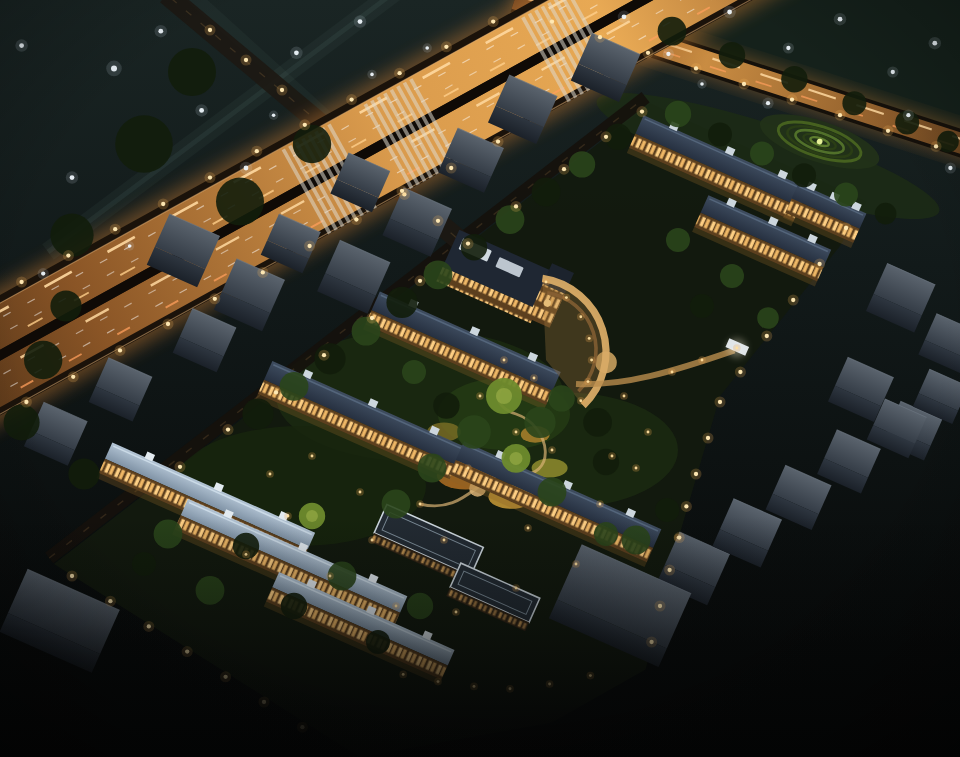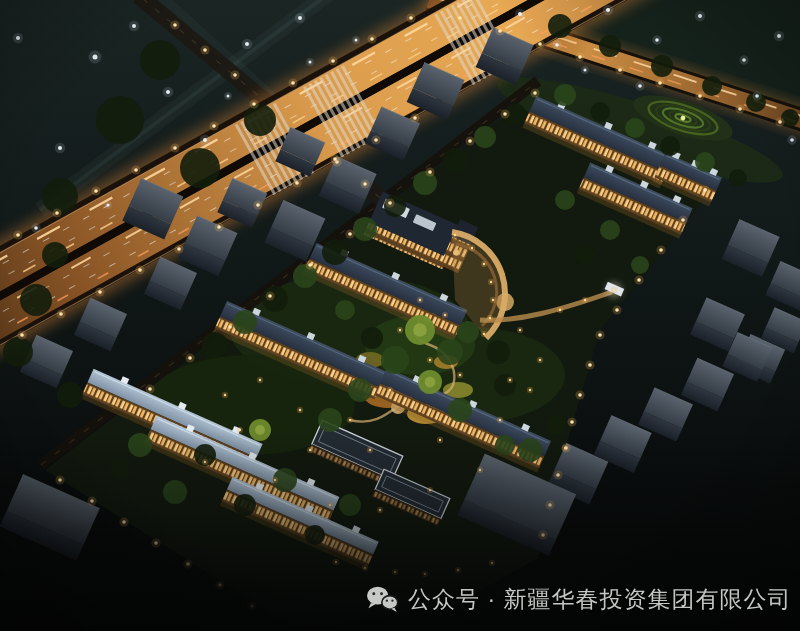--- a/index.html
+++ b/index.html
@@ -1029,26 +1029,13 @@
         <g>
           <circle cx="792" cy="140" r="4.680000000000001" fill="#dcebf5" opacity="0.14"></circle>
           <circle cx="792" cy="140" r="1.8" style="fill:var(--lampCool,#eef6fb)" opacity="0.95"></circle>
         </g>
       </g>
 
   <rect x="0" y="430" width="800" height="201" fill="url(#fadeBottom)"></rect>
   <rect x="0" y="0" width="800" height="631" fill="url(#vig)"></rect>
 </svg>
 
-<div class="caption">
-  <svg class="wx" width="33" height="29" viewBox="0 0 34 30">
-    <ellipse cx="12" cy="11" rx="11" ry="9.3" fill="#c6c9c5"></ellipse>
-    <path d="M5,18.5 L2.5,24 L10,19.6 Z" fill="#c6c9c5"></path>
-    <circle cx="8" cy="9" r="1.5" fill="#22251f"></circle>
-    <circle cx="16" cy="9" r="1.5" fill="#22251f"></circle>
-    <ellipse cx="24.5" cy="18" rx="8.2" ry="7" fill="#c6c9c5" stroke="#15171a" stroke-width="1.6"></ellipse>
-    <path d="M29.5,23.5 L31.8,28 L25.8,24.6 Z" fill="#c6c9c5"></path>
-    <circle cx="21.5" cy="16.2" r="1.2" fill="#22251f"></circle>
-    <circle cx="27.3" cy="16.2" r="1.2" fill="#22251f"></circle>
-  </svg>
-  <span class="txt">公众号 · 新疆华春投资集团有限公司</span>
 </div>
-</div>
 
 </body></html>

